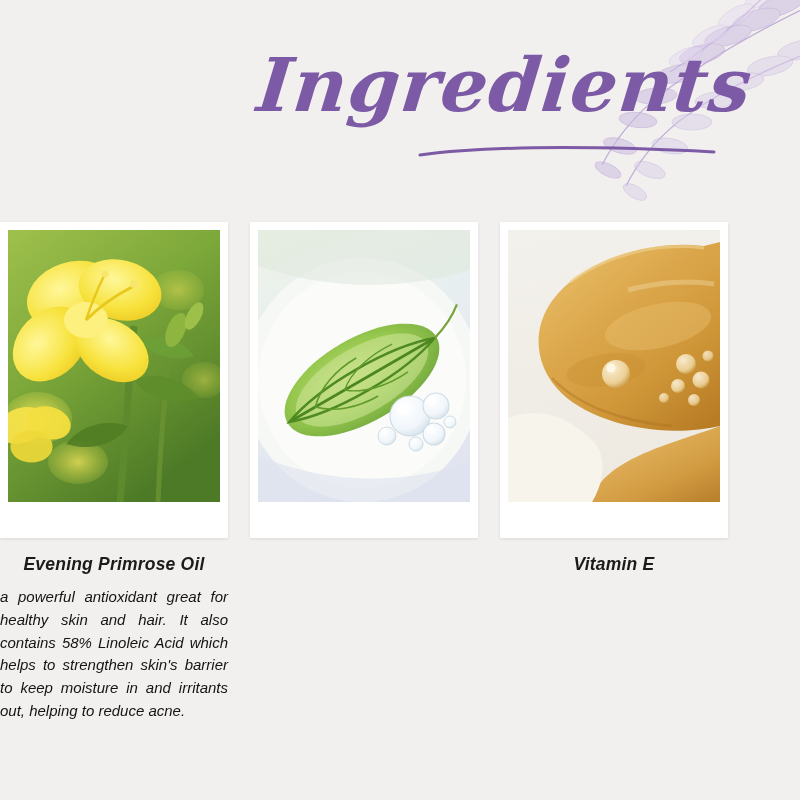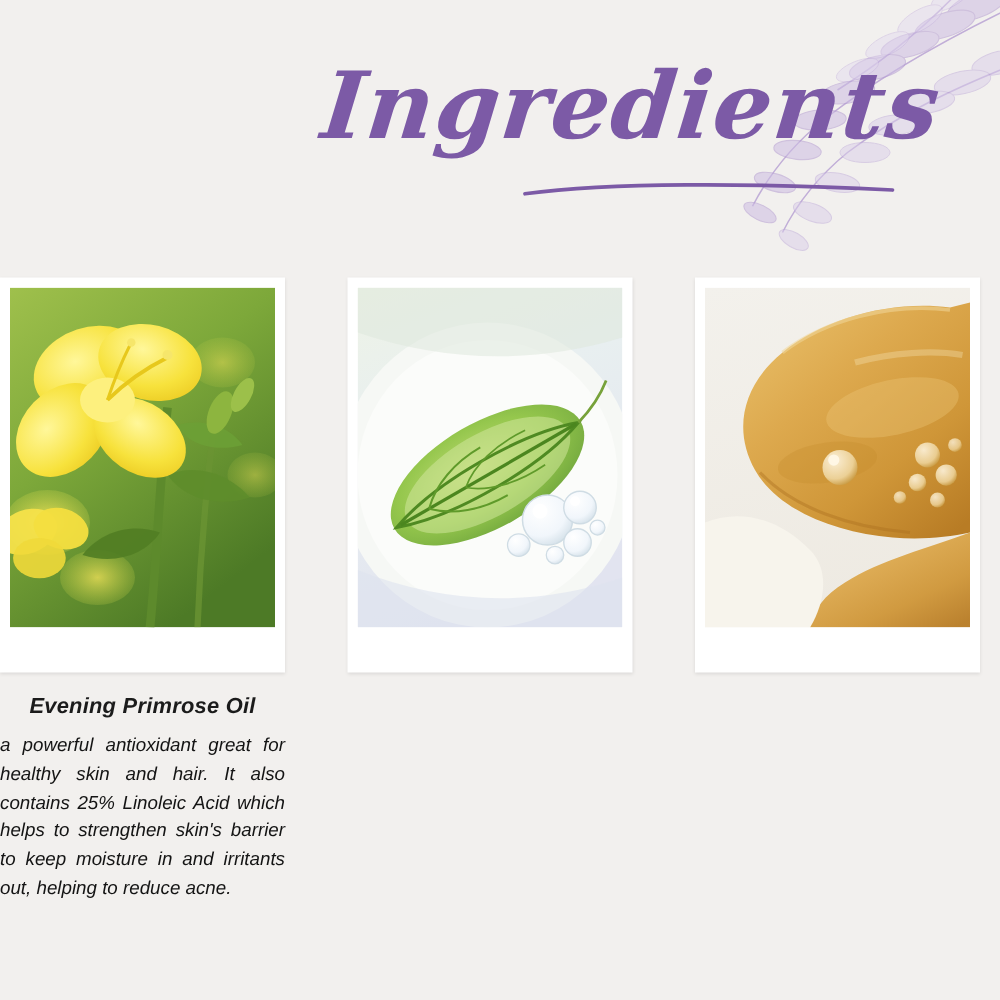--- a/index.html
+++ b/index.html
@@ -55,21 +55,21 @@
     height: 14px;
   }
 
   
   #cards {
     position: absolute;
     top: 222px;
     left: 0;
     width: 784px;
     display: flex;
-    justify-content: space-between;
+    justify-content: flex-start;
     gap: 22px;
   }
   .card {
     width: 228px;
   }
   .photo-frame {
     background: #ffffff;
     padding: 8px 8px 36px 8px;
     box-shadow: 0 1px 3px rgba(0,0,0,0.10);
   }
@@ -203,21 +203,21 @@
             <ellipse cx="24" cy="-34" rx="36" ry="26" fill="#f3de3f" opacity="0.95" transform="rotate(16 24 -34)"></ellipse>
             <ellipse cx="-4" cy="4" rx="34" ry="26" fill="#f0d93a" opacity="0.9"></ellipse>
           </g>
 
           <ellipse cx="168" cy="100" rx="9" ry="18" fill="#8db53f" transform="rotate(22 168 100)"></ellipse>
           <ellipse cx="186" cy="86" rx="7" ry="15" fill="#9cc04a" transform="rotate(28 186 86)"></ellipse>
         </svg>
       </div>
     </div>
     <div class="card-title">Evening Primrose Oil</div>
-    <div class="card-body">a powerful antioxidant great for healthy skin and hair. It also contains 25% Linoleic Acid which helps to strengthen skin's barrier to keep moisture in and irritants out, helping to reduce acne.</div>
+    <div class="card-body">a powerful antioxidant great for healthy skin and hair. It also contains 58% Linoleic Acid which helps to strengthen skin's barrier to keep moisture in and irritants out, helping to reduce acne.</div>
   </div>
 
   <div class="card">
     <div class="photo-frame">
       <div class="photo">
         <svg width="212" height="272" viewBox="0 0 212 272" xmlns="http://www.w3.org/2000/svg">
           <defs>
             <linearGradient id="g2bg" x1="0" y1="0" x2="0.3" y2="1">
               <stop offset="0%" stop-color="#eef3e6"></stop>
               <stop offset="40%" stop-color="#e8eff0"></stop>
@@ -309,15 +309,16 @@
           <circle cx="193" cy="150" r="8.5" fill="url(#bub3)" opacity="0.9"></circle>
           <circle cx="170" cy="156" r="7" fill="url(#bub3)" opacity="0.9"></circle>
           <circle cx="186" cy="170" r="6" fill="url(#bub3)" opacity="0.85"></circle>
           <circle cx="156" cy="168" r="5" fill="url(#bub3)" opacity="0.8"></circle>
           <circle cx="200" cy="126" r="5.5" fill="url(#bub3)" opacity="0.8"></circle>
 
           <path d="M0 188 C 30 176, 60 186, 84 210 C 100 226, 96 252, 84 272 L 0 272 Z" fill="#f7f4ec"></path>
         </svg>
       </div>
     </div>
+    <div class="card-title">Vitamin E</div>
   </div>
 
 </div>
 
 </body></html>

